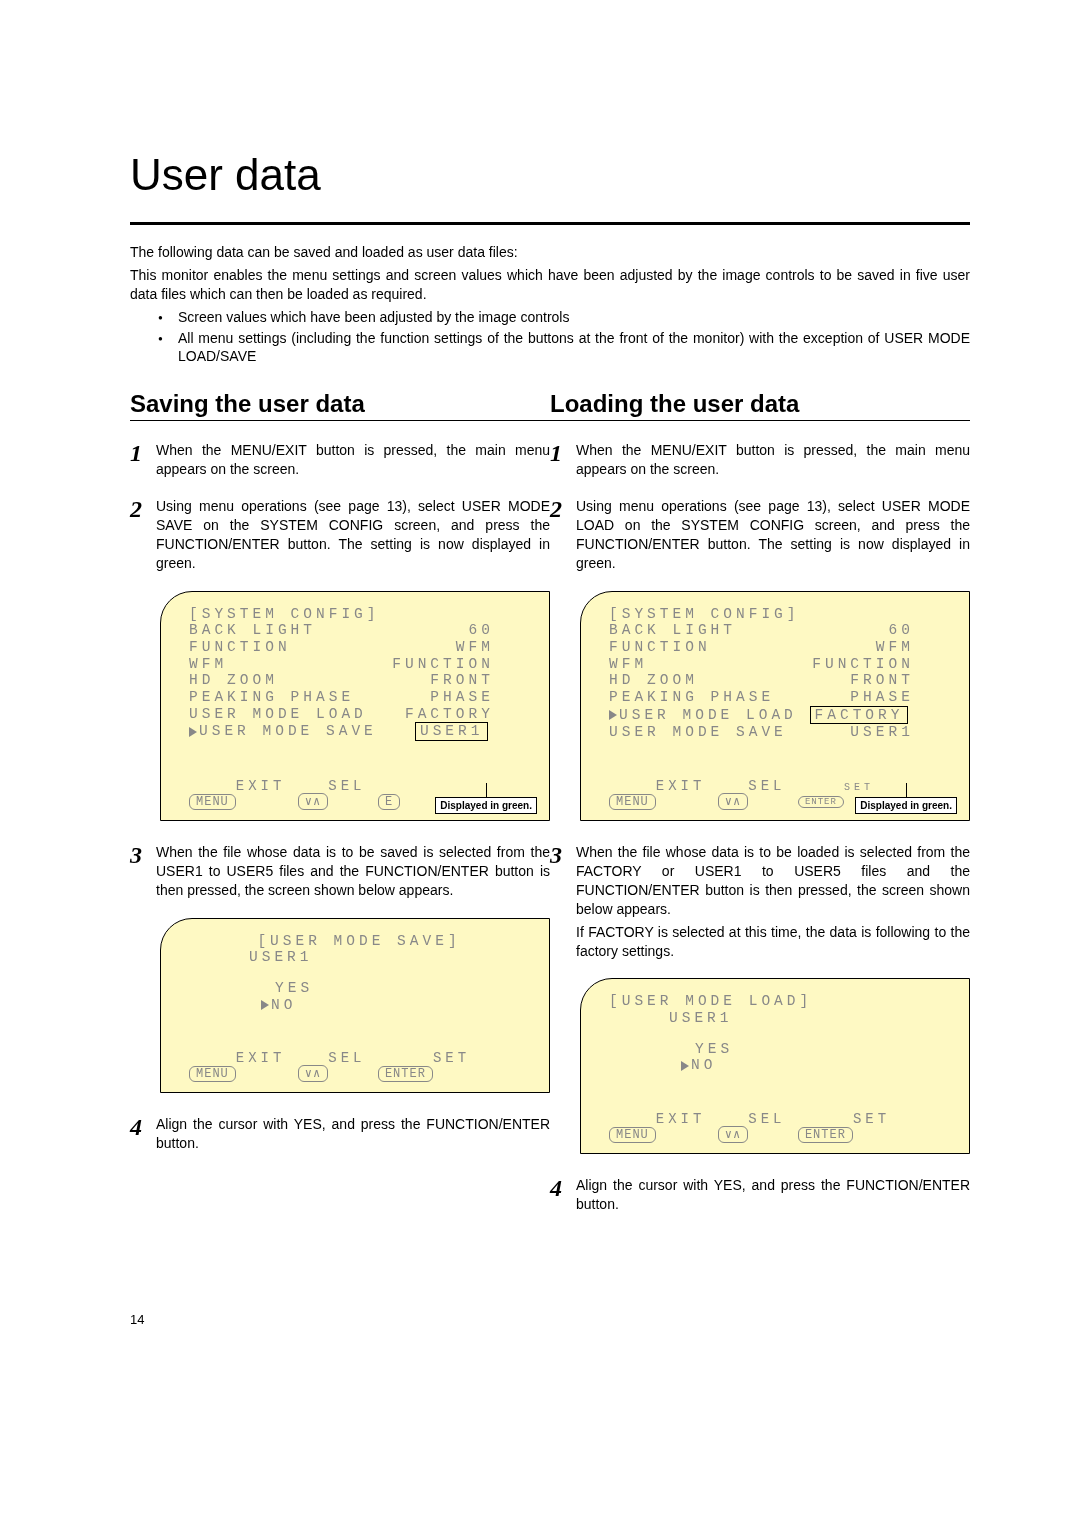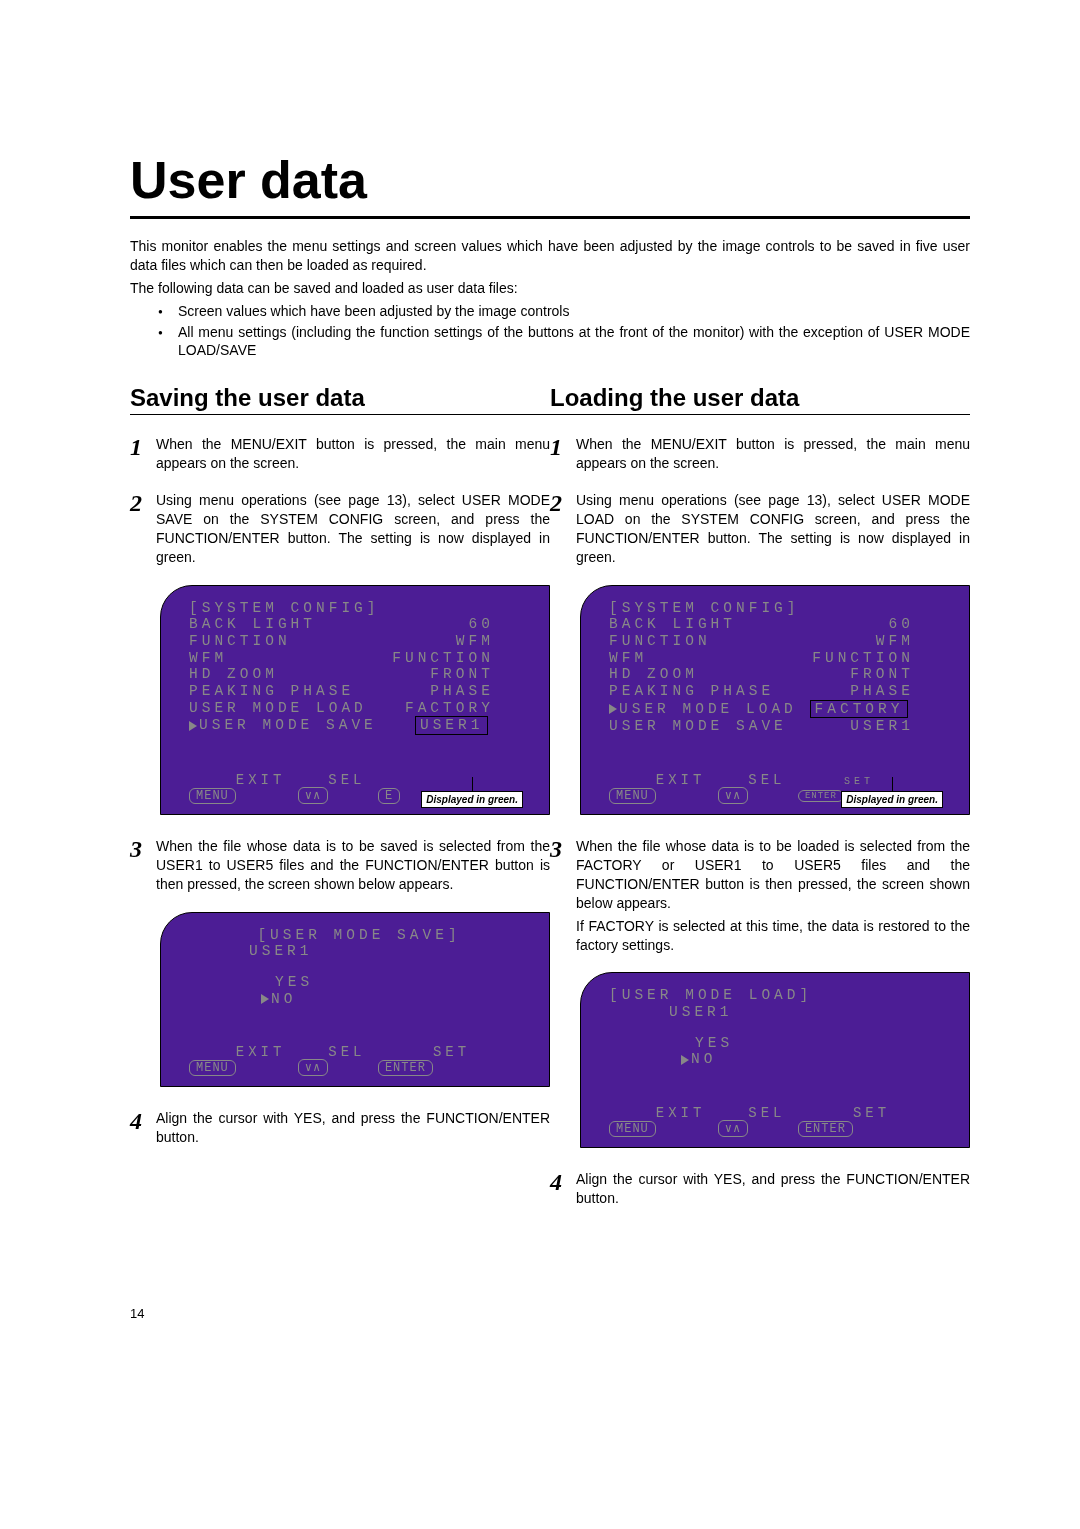--- a/index.html
+++ b/index.html
@@ -7,23 +7,23 @@
     padding: 0;
     background: #fff;
     font-family: Arial, Helvetica, sans-serif;
     color: #000;
     width: 1080px;
   }
   .page {
     padding: 150px 110px 50px 130px;
   }
   .title {
-    font-size: 52px;
-    font-weight: bold;
-    margin: 0 0 6px 0;
+    font-size: 44px;
+    font-weight: normal;
+    margin: 0 0 22px 0;
   }
   .hr-thick {
     border: none;
     border-top: 3px solid #000;
     margin: 0 0 18px 0;
   }
   .intro {
     font-size: 14px;
     line-height: 1.35;
     text-align: justify;
@@ -86,21 +86,21 @@
   }
   .step-extra {
     margin-top: 4px;
   }
   .screen-box {
     border: 1.5px solid #000;
     border-top-left-radius: 32px;
     padding: 0;
     margin: 0 0 22px 30px;
     position: relative;
-    background: #4c1d95;
+    background: #fef9c3;
   }
   .screen-inner {
     padding: 14px 20px 12px 28px;
   }
   .mono {
     font-family: "Courier New", monospace;
     font-size: 14.5px;
     letter-spacing: 4px;
     line-height: 1.15;
     white-space: pre;
@@ -140,24 +140,23 @@
     padding: 0 6px;
     font-size: 12px;
     letter-spacing: 1px;
     display: inline-block;
     vertical-align: middle;
     color: #888;
     margin-top: 31px;
   }
   .callout {
     position: absolute;
-    right: 26px;
+    right: 12px;
     bottom: 6px;
     background: #fff;
-    font-style: italic;
   }
   .callout-box {
     border: 1.5px solid #000;
     font-family: Arial, sans-serif;
     font-size: 10px;
     font-weight: bold;
     letter-spacing: 0;
     padding: 2px 4px;
     color: #000;
   }
@@ -178,22 +177,22 @@
     margin-top: 80px;
   }
 </style>
 </head>
 <body>
 
 <div class="page">
   <h1 class="title">User data</h1>
   <hr class="hr-thick">
 
+  <div class="intro">The following data can be saved and loaded as user data files:</div>
   <div class="intro">This monitor enables the menu settings and screen values which have been adjusted by the image controls to be saved in five user data files which can then be loaded as required.</div>
-  <div class="intro">The following data can be saved and loaded as user data files:</div>
   <ul class="bullets">
     <li>Screen values which have been adjusted by the image controls</li>
     <li>All menu settings (including the function settings of the buttons at the front of the monitor) with the exception of USER MODE LOAD/SAVE</li>
   </ul>
 
   <div class="columns">
 
     <div class="col">
       <h2 class="subhead">Saving the user data</h2>
       <hr class="hr-thin">
@@ -283,21 +282,21 @@
             <div class="callout-line"></div>
             <div class="callout-box">Displayed in green.</div>
           </div>
         </div>
       </div>
 
       <div class="step">
         <div class="step-num">3</div>
         <div class="step-text">
           <span>When the file whose data is to be loaded is selected from the FACTORY or USER1 to USER5 files and the FUNCTION/ENTER button is then pressed, the screen shown below appears.</span>
-          <div class="step-extra">If FACTORY is selected at this time, the data is restored to the factory settings.</div>
+          <div class="step-extra">If FACTORY is selected at this time, the data is following to the factory settings.</div>
         </div>
       </div>
 
       <div class="screen-box">
         <div class="screen-inner">
           <div class="mono gray" style="text-align:left;">[USER MODE LOAD]</div>
           <div class="mono gray" style="text-align:left;padding-left:60px;">USER1</div>
           <div style="height:14px;"></div>
           <div class="mono gray" style="text-align:left;padding-left:86px;">YES</div>
           <div class="mono gray" style="text-align:left;padding-left:72px;"><span class="cursor"></span><span>NO</span></div>

